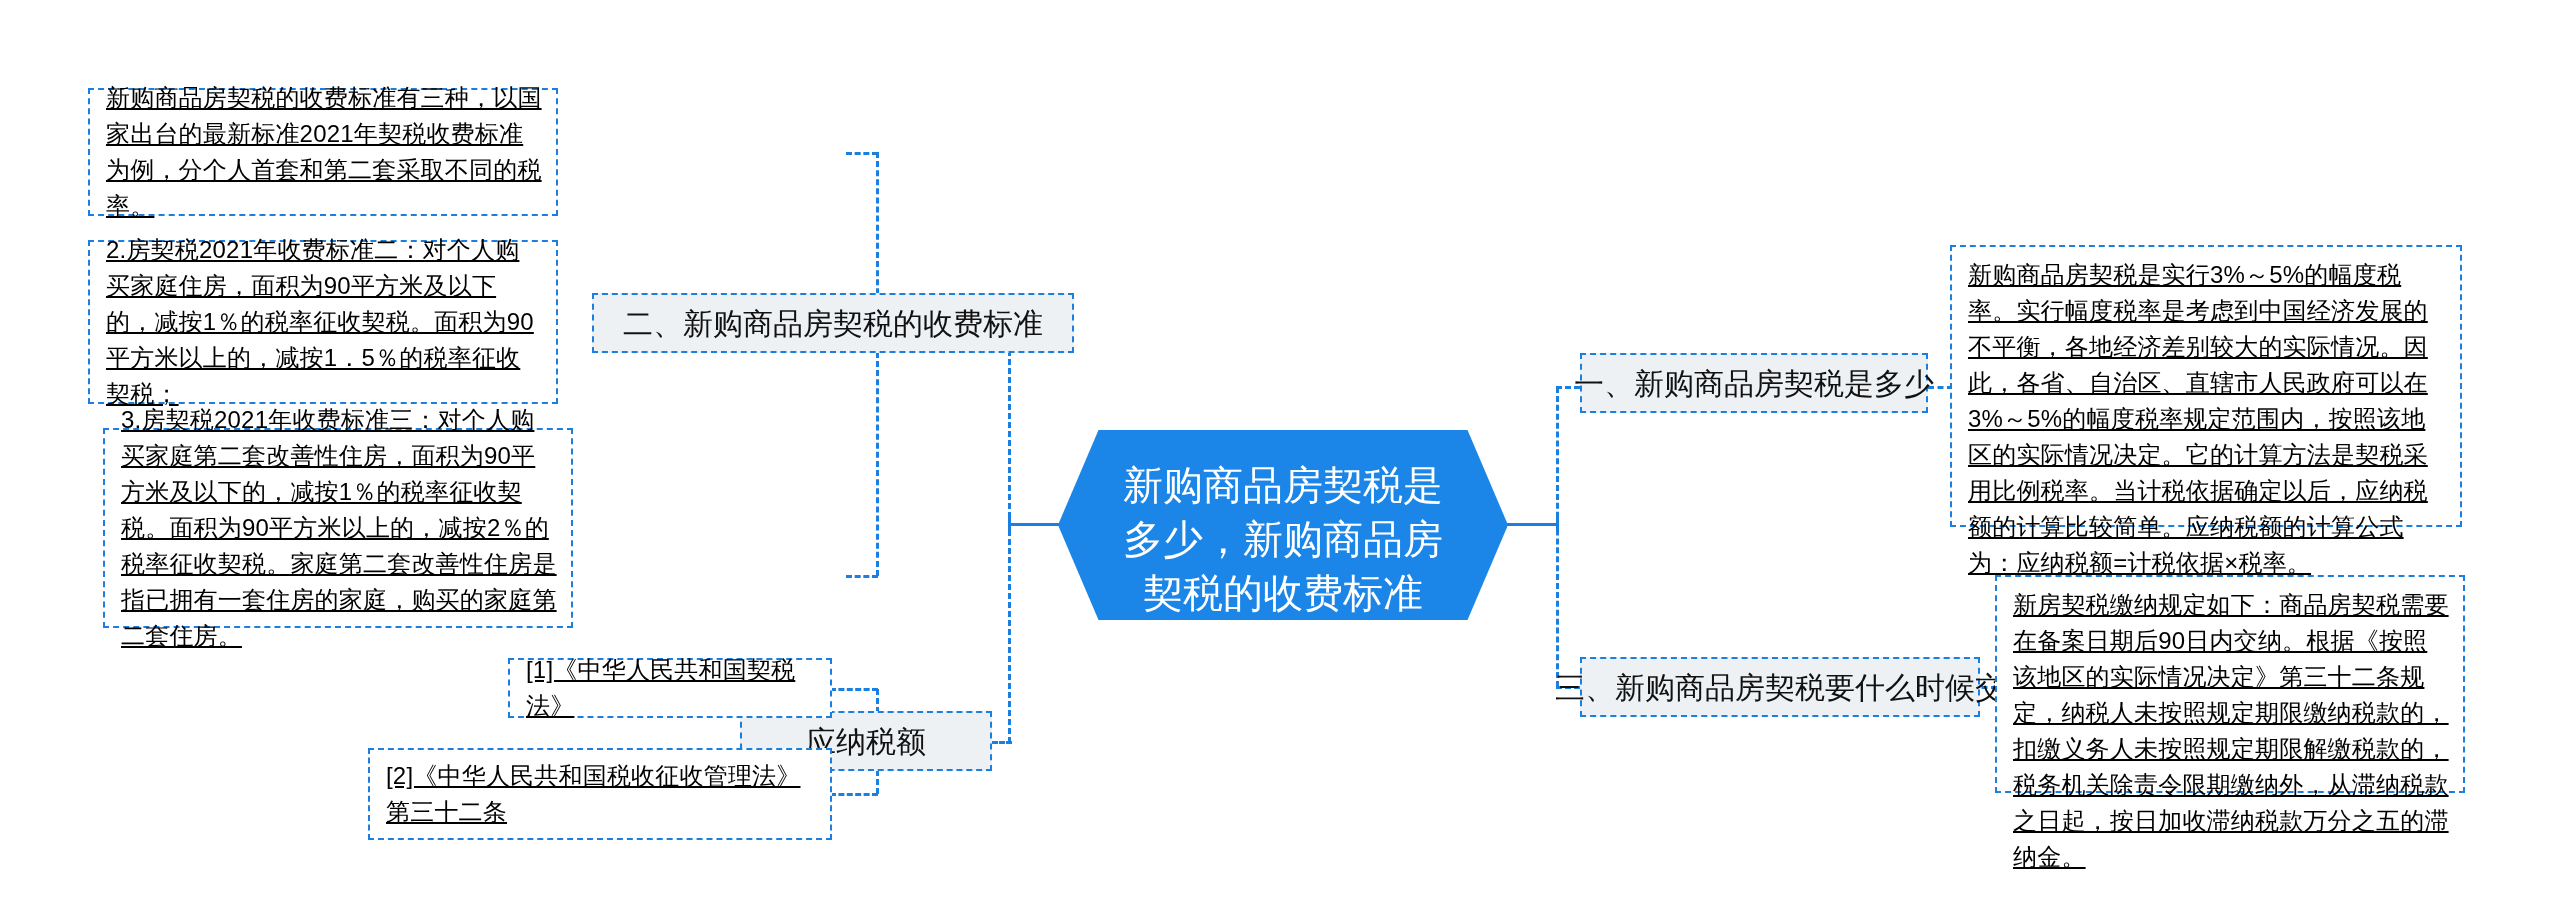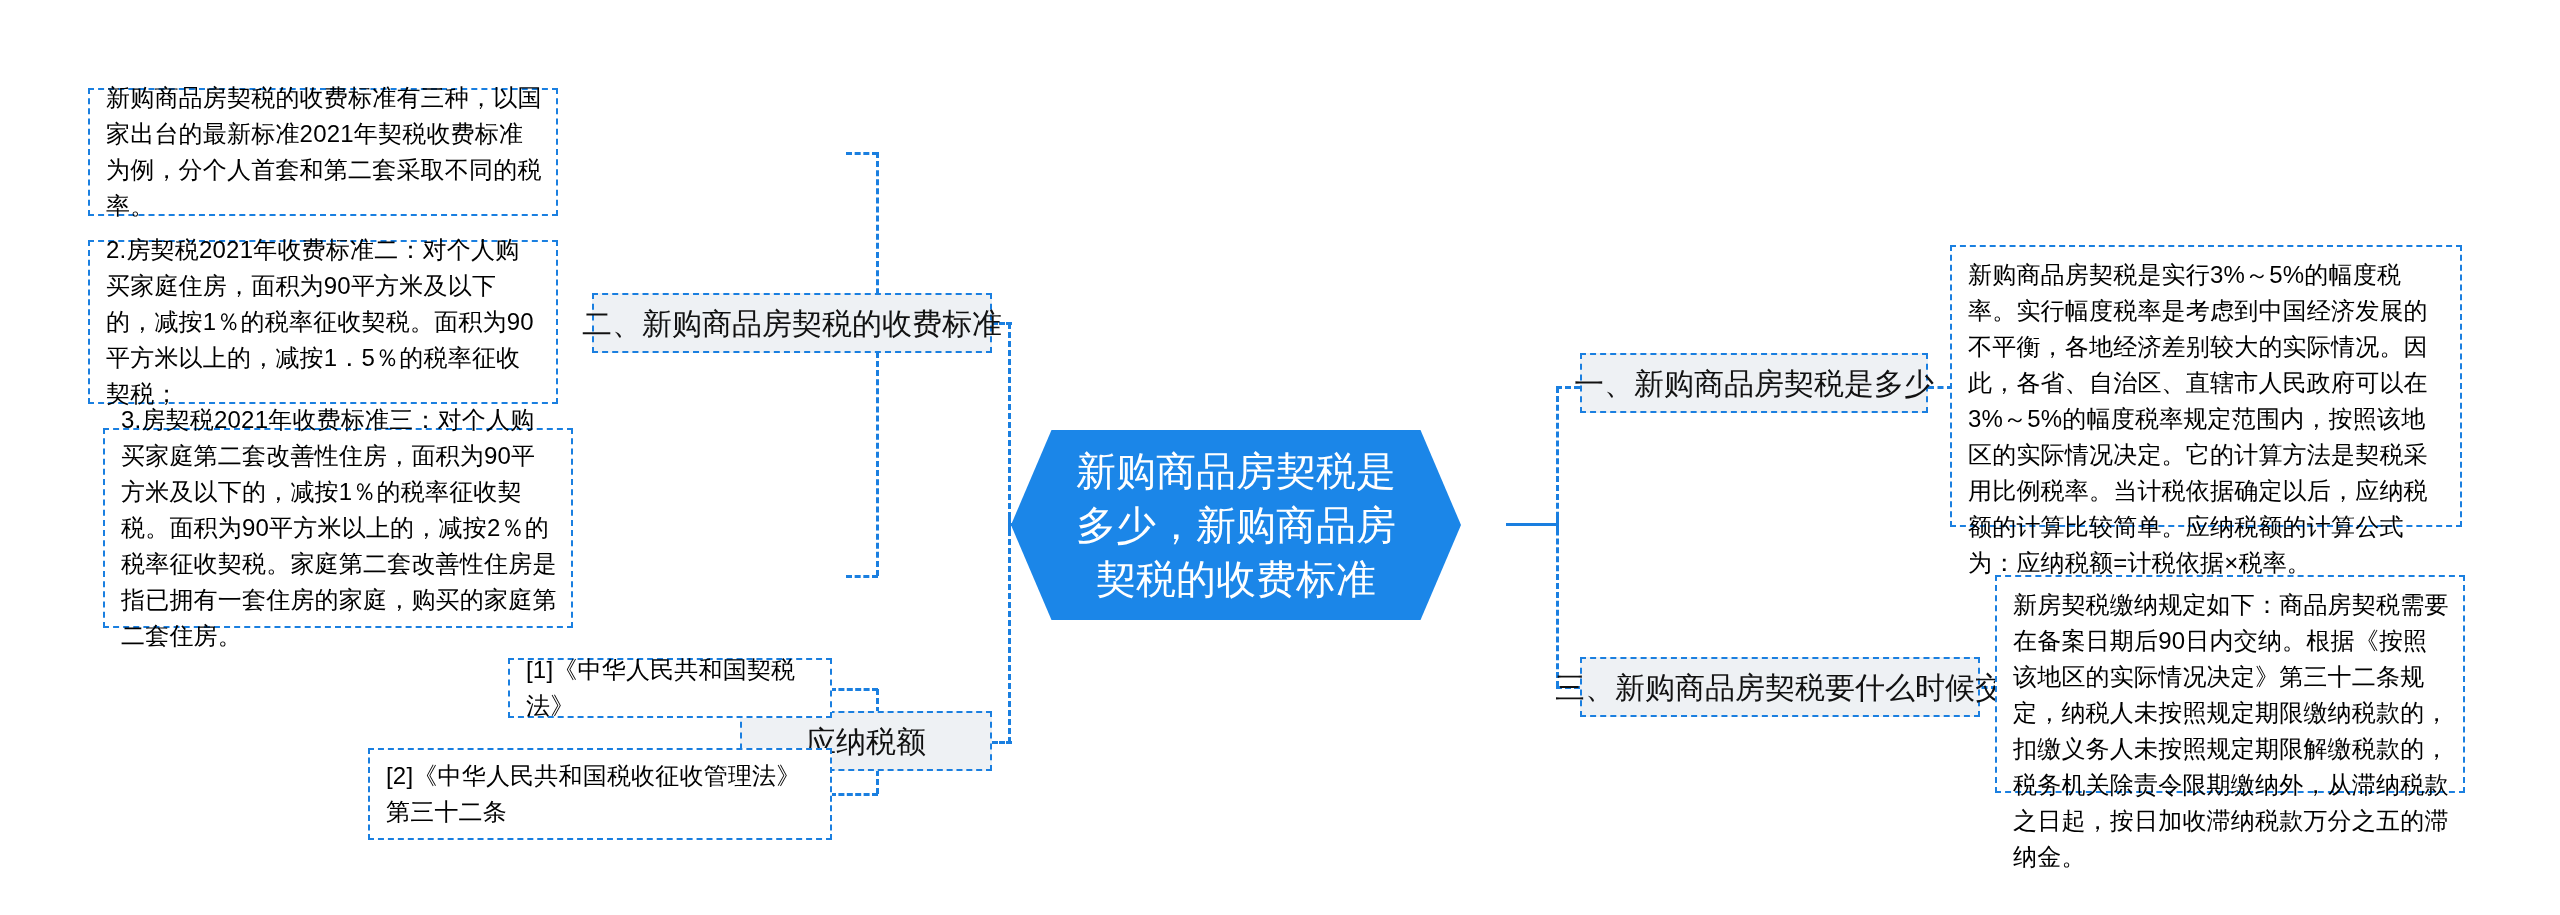--- a/index.html
+++ b/index.html
@@ -26,45 +26,45 @@
     line-height:1.5;
   }
   
   .leaf{
     background:#ffffff;
     font-size:24px;
     color:#000000;
     padding:10px 14px 10px 16px;
     letter-spacing:0.2px;
   }
-  .leaf .txt{display:block;width:100%;}
+  .leaf .txt{display:block;width:100%;text-decoration:underline;}
 
   
   .branch{
     background:#eef1f4;
     font-size:30px;
     color:#111111;
     justify-content:center;
     padding:8px 18px;
     white-space:nowrap;
   }
 
   
   #center-node{
     position:absolute;
-    left:1011px;
+    left:1058px;
     top:430px;
     width:450px;
     height:190px;
     background:#1b86e8;
     color:#ffffff;
     font-size:40px;
     line-height:1.35;
     display:flex;
-    align-items:center;
+    align-items:flex-end;
     justify-content:center;
     text-align:center;
     padding:0 46px;
     box-sizing:border-box;
     clip-path:polygon(0% 50%, 9% 0%, 91% 0%, 100% 50%, 91% 100%, 9% 100%);
   }
   #center-node .ctxt{display:block;width:100%;}
 
   
   .vline{
@@ -123,21 +123,21 @@
   <div class="hline" style="left:1556px;top:686px;width:24px;"></div>
 
   <div class="hline" style="left:1928px;top:386px;width:44px;"></div>
 
   <div class="hline" style="left:1953px;top:686px;width:44px;"></div>
 
   <div id="center-node">
     <span class="ctxt">新购商品房契税是多少，新购商品房契税的收费标准</span>
   </div>
 
-  <div class="node branch" style="left:592px;top:293px;width:400px;height:60px;">
+  <div class="node branch" style="left:592px;top:293px;width:482px;height:60px;">
     <span>二、新购商品房契税的收费标准</span>
   </div>
 
   <div class="node branch" style="left:740px;top:711px;width:252px;height:60px;">
     <span>应纳税额</span>
   </div>
 
   <div class="node branch" style="left:1580px;top:353px;width:348px;height:60px;">
     <span>一、新购商品房契税是多少</span>
   </div>

